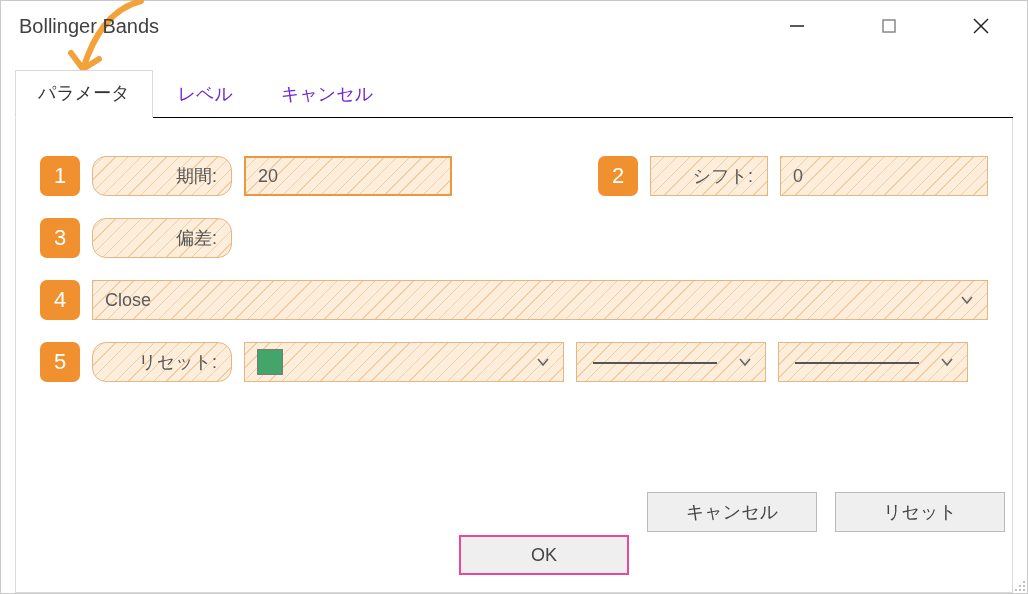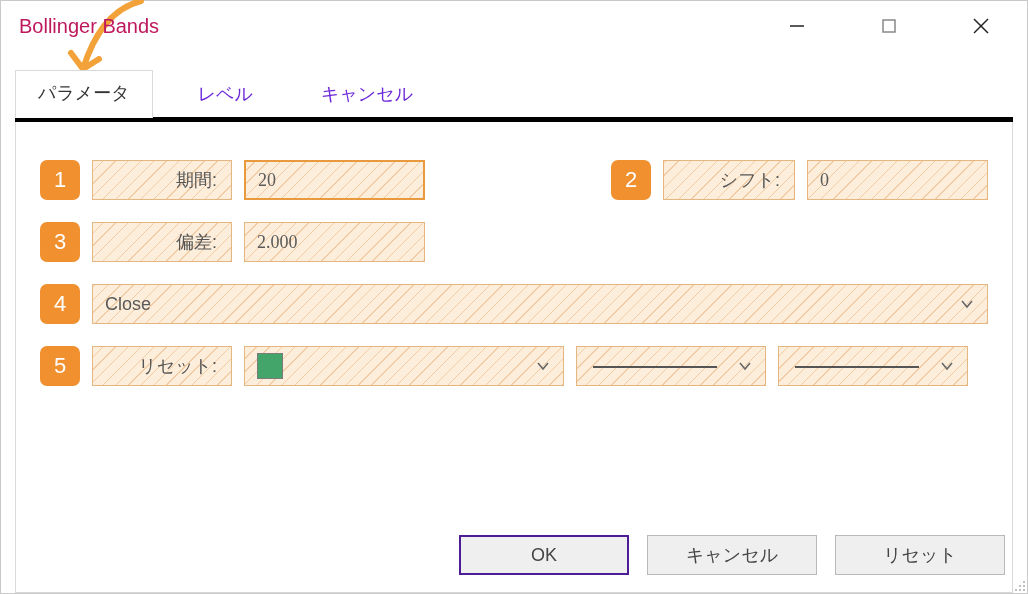--- a/index.html
+++ b/index.html
@@ -23,21 +23,21 @@
     position: relative;
     display: flex;
     flex-direction: column;
   }
   .titlebar {
     height: 50px;
     display: flex;
     align-items: center;
     padding-left: 18px;
     font-size: 20px;
-    color: #be185d;
+    color: #404040;
     position: relative;
   }
   .win-controls {
     position: absolute;
     right: 0; top: 0;
     display: flex;
     height: 50px;
   }
   .win-btn {
     width: 92px;
@@ -61,22 +61,21 @@
   .tab-area {
     padding: 18px 14px 0 14px;
     flex: 1 1 auto;
     display: flex;
     flex-direction: column;
     min-height: 0;
   }
   .tabs {
     display: flex;
     align-items: flex-end;
-    border-bottom: 5px solid #000000;
-    gap: 20px;
+    border-bottom: 1px solid #000000;
   }
   .tab {
     padding: 10px 22px 12px 22px;
     font-size: 18px;
     color: #6d28d9;
     border: 1px solid transparent;
     border-bottom: none;
     margin-right: 2px;
     position: relative;
     top: 1px;
@@ -133,33 +132,33 @@
   }
   .label-cell {
     display: inline-flex;
     align-items: center;
     justify-content: flex-end;
     padding: 0 14px 0 10px;
     font-size: 18px;
     color: #555;
     flex: 0 0 auto;
   }
-  .label-w1 { width: 140px; }
-  .label-w2 { width: 132px; }
+  .label-w1 { width: 140px; border-radius: 14px; }
+  .label-w2 { width: 118px; }
 
   .field {
     display: inline-flex;
     align-items: center;
     padding: 0 12px;
     font-size: 18px;
     color: #5a5a5a;
     position: relative;
   }
   .field.focus { border: 2px solid #e99a3f; }
-  .field.input-sm { width: 181px; font-family: Liberation Serif, serif; }
+  .field.input-sm { width: 208px; }
   .field.grow { flex: 1 1 auto; }
 
   .chev {
     position: absolute;
     right: 12px;
     top: 50%;
     transform: translateY(-50%);
     pointer-events: none;
   }
 
@@ -194,21 +193,22 @@
     width: 170px; height: 40px;
     border: 1px solid #b9b9b9;
     background: #efefef;
     display: flex;
     align-items: center;
     justify-content: center;
     font-size: 18px;
     color: #444;
   }
   .dlg-btn.primary {
-    border: 2px solid #4c1d95;
+    border: 2px solid #ec4899;
+    margin-top: 43px;
   }
 
   
   .resize-grip {
     position: absolute;
     right: 1px; bottom: 1px;
   }
 </style>
 </head>
 <body>
@@ -263,23 +263,20 @@
         <span class="badge">2</span>
         <span class="label-cell label-w2 hatch">シフト:</span>
         <span class="field input-sm hatch">
           <span>0</span>
         </span>
       </div>
 
       <div class="row">
         <span class="badge">3</span>
         <span class="label-cell label-w1 hatch">偏差:</span>
-        <span class="field input-sm hatch">
-          <span>2.000</span>
-        </span>
       </div>
 
       <div class="row">
         <span class="badge">4</span>
         <span class="field grow hatch">
           <span>Close</span>
           <svg class="chev" width="16" height="16" viewBox="0 0 16 16">
             <polyline points="3,5 8,11 13,5" fill="none" stroke="#666" stroke-width="1.6"></polyline>
           </svg>
         </span>

